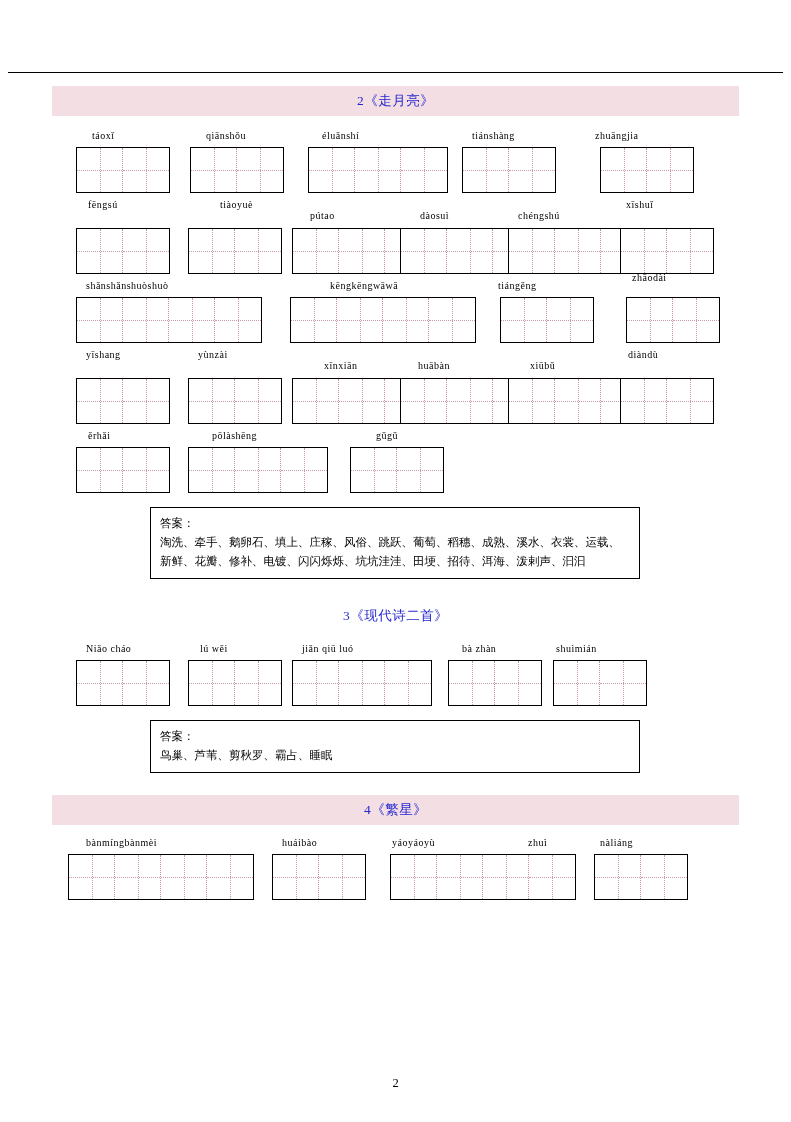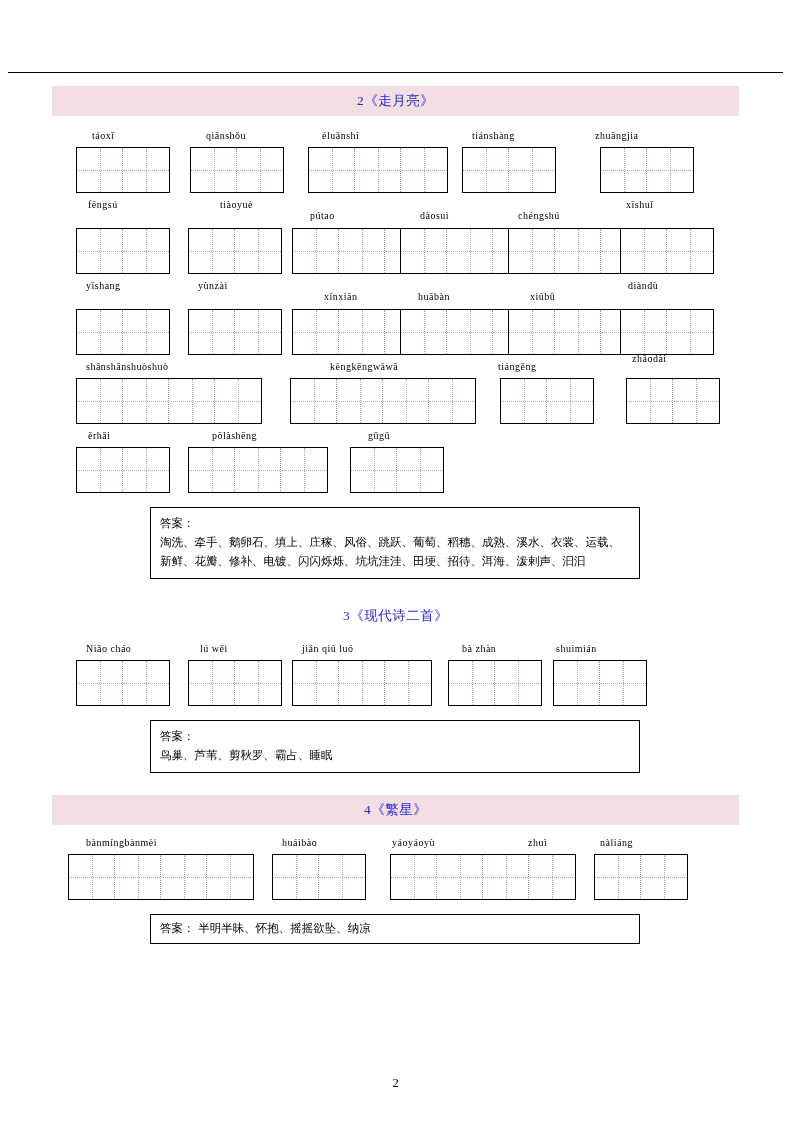--- a/index.html
+++ b/index.html
@@ -297,20 +297,87 @@
             <div class="cell">
                 <div class="vline"></div>
                 <div class="hline"></div>
               </div>
           </div>
         </div>
       </div>
 
       <div class="row" style="margin-top:6px;">
         <div class="pyline">
+          <span class="py" style="left:86px;">shǎnshǎnshuòshuò</span>
+          <span class="py" style="left:330px;">kēngkēngwāwā</span>
+          <span class="py" style="left:498px;">tiángěng</span>
+          <span class="py" style="left:632px; top:-8px;">zhāodài</span>
+        </div>
+        <div class="gridline">
+          <div class="boxgroup" style="left:76px;">
+            <div class="cell">
+                <div class="vline"></div>
+                <div class="hline"></div>
+              </div>
+            <div class="cell">
+                <div class="vline"></div>
+                <div class="hline"></div>
+              </div>
+            <div class="cell">
+                <div class="vline"></div>
+                <div class="hline"></div>
+              </div>
+            <div class="cell">
+                <div class="vline"></div>
+                <div class="hline"></div>
+              </div>
+          </div>
+          <div class="boxgroup" style="left:290px;">
+            <div class="cell">
+                <div class="vline"></div>
+                <div class="hline"></div>
+              </div>
+            <div class="cell">
+                <div class="vline"></div>
+                <div class="hline"></div>
+              </div>
+            <div class="cell">
+                <div class="vline"></div>
+                <div class="hline"></div>
+              </div>
+            <div class="cell">
+                <div class="vline"></div>
+                <div class="hline"></div>
+              </div>
+          </div>
+          <div class="boxgroup" style="left:500px;">
+            <div class="cell">
+                <div class="vline"></div>
+                <div class="hline"></div>
+              </div>
+            <div class="cell">
+                <div class="vline"></div>
+                <div class="hline"></div>
+              </div>
+          </div>
+          <div class="boxgroup" style="left:626px;">
+            <div class="cell">
+                <div class="vline"></div>
+                <div class="hline"></div>
+              </div>
+            <div class="cell">
+                <div class="vline"></div>
+                <div class="hline"></div>
+              </div>
+          </div>
+        </div>
+      </div>
+
+      <div class="row" style="margin-top:6px;">
+        <div class="pyline">
           <span class="py" style="left:86px;">yīshang</span>
           <span class="py" style="left:198px;">yùnzài</span>
           <span class="py" style="left:324px; top:11px;">xīnxiān</span>
           <span class="py" style="left:418px; top:11px;">huābàn</span>
           <span class="py" style="left:530px; top:11px;">xiūbǔ</span>
           <span class="py" style="left:628px;">diàndù</span>
         </div>
         <div class="gridline" style="margin-top:12px;">
           <div class="boxgroup" style="left:76px;">
             <div class="cell">
@@ -382,90 +449,23 @@
             <div class="cell">
                 <div class="vline"></div>
                 <div class="hline"></div>
               </div>
           </div>
         </div>
       </div>
 
       <div class="row" style="margin-top:6px;">
         <div class="pyline">
-          <span class="py" style="left:86px;">shǎnshǎnshuòshuò</span>
-          <span class="py" style="left:330px;">kēngkēngwāwā</span>
-          <span class="py" style="left:498px;">tiángěng</span>
-          <span class="py" style="left:632px; top:-8px;">zhāodài</span>
-        </div>
-        <div class="gridline">
-          <div class="boxgroup" style="left:76px;">
-            <div class="cell">
-                <div class="vline"></div>
-                <div class="hline"></div>
-              </div>
-            <div class="cell">
-                <div class="vline"></div>
-                <div class="hline"></div>
-              </div>
-            <div class="cell">
-                <div class="vline"></div>
-                <div class="hline"></div>
-              </div>
-            <div class="cell">
-                <div class="vline"></div>
-                <div class="hline"></div>
-              </div>
-          </div>
-          <div class="boxgroup" style="left:290px;">
-            <div class="cell">
-                <div class="vline"></div>
-                <div class="hline"></div>
-              </div>
-            <div class="cell">
-                <div class="vline"></div>
-                <div class="hline"></div>
-              </div>
-            <div class="cell">
-                <div class="vline"></div>
-                <div class="hline"></div>
-              </div>
-            <div class="cell">
-                <div class="vline"></div>
-                <div class="hline"></div>
-              </div>
-          </div>
-          <div class="boxgroup" style="left:500px;">
-            <div class="cell">
-                <div class="vline"></div>
-                <div class="hline"></div>
-              </div>
-            <div class="cell">
-                <div class="vline"></div>
-                <div class="hline"></div>
-              </div>
-          </div>
-          <div class="boxgroup" style="left:626px;">
-            <div class="cell">
-                <div class="vline"></div>
-                <div class="hline"></div>
-              </div>
-            <div class="cell">
-                <div class="vline"></div>
-                <div class="hline"></div>
-              </div>
-          </div>
-        </div>
-      </div>
-
-      <div class="row" style="margin-top:6px;">
-        <div class="pyline">
           <span class="py" style="left:88px;">ěrhǎi</span>
           <span class="py" style="left:212px;">pōlàshēng</span>
-          <span class="py" style="left:368px;">gǔgǔ</span>
+          <span class="py" style="left:376px;">gǔgǔ</span>
         </div>
         <div class="gridline">
           <div class="boxgroup" style="left:76px;">
             <div class="cell">
                 <div class="vline"></div>
                 <div class="hline"></div>
               </div>
             <div class="cell">
                 <div class="vline"></div>
                 <div class="hline"></div>
@@ -643,22 +643,18 @@
                 <div class="hline"></div>
               </div>
             <div class="cell">
                 <div class="vline"></div>
                 <div class="hline"></div>
               </div>
           </div>
         </div>
       </div>
 
-      <div class="answer inline" style="margin:14px 0 0 150px; width:490px; padding:4px 9px 5px 9px;">
-        <span class="label">答案：</span>
-        <span class="body">半明半昧、怀抱、摇摇欲坠、纳凉</span>
-      </div>
     </div>
 
   </div>
 
   <div class="page-number">2</div>
 </div>
 
 </body></html>

